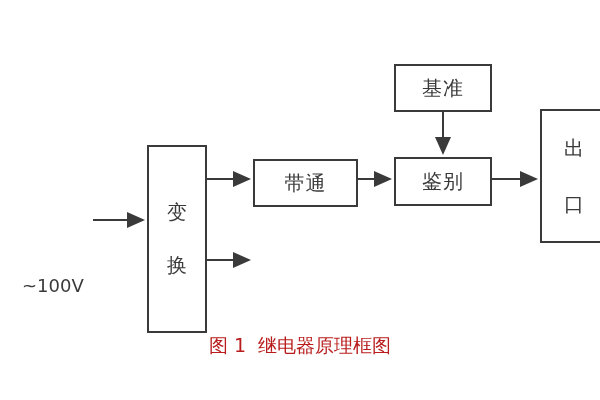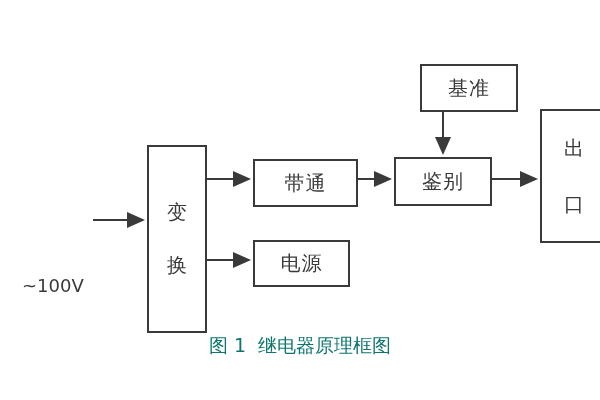--- a/index.html
+++ b/index.html
@@ -32,39 +32,39 @@
   .block.vertical .vlabel {
     width: 22px;
     word-break: break-all;
     text-align: center;
     letter-spacing: 0;
   }
   #block-transform { left: 147px; top: 145px; width: 60px; height: 188px; }
   #block-transform .vlabel { line-height: 53px; }
   #block-bandpass { left: 253px; top: 159px; width: 105px; height: 48px; }
   #block-power { left: 253px; top: 240px; width: 97px; height: 47px; }
-  #block-reference { left: 394px; top: 64px; width: 98px; height: 48px; margin-left: 26px; }
+  #block-reference { left: 394px; top: 64px; width: 98px; height: 48px; }
   #block-discriminator { left: 394px; top: 157px; width: 98px; height: 49px; }
   #block-outlet { left: 540px; top: 109px; width: 68px; height: 134px; }
   #block-outlet .vlabel { line-height: 56px; }
   #source-label {
     position: absolute;
     left: 22px; top: 203px;
     font-size: 18px;
     line-height: 33px;
     color: #3a3a3a;
     white-space: pre;
   }
   #caption {
     position: absolute;
     left: 0; top: 333px;
     width: 600px;
     text-align: center;
     font-size: 19px;
-    color: #0f766e;
+    color: #b91c1c;
     white-space: pre;
   }
 </style>
 </head>
 <body>
 
 <div id="canvas">
 
   <svg id="arrow-layer" viewBox="0 0 600 400" xmlns="http://www.w3.org/2000/svg">
     <defs>
@@ -85,23 +85,20 @@
   </div>
 
   <div class="block vertical" id="block-transform">
     <div class="vlabel">变换</div>
   </div>
 
   <div class="block" id="block-bandpass">
     <span>带通</span>
   </div>
 
-  <div class="block" id="block-power">
-    <span>电源</span>
-  </div>
 
   <div class="block" id="block-reference">
     <span>基准</span>
   </div>
 
   <div class="block" id="block-discriminator">
     <span>鉴别</span>
   </div>
 
   <div class="block vertical" id="block-outlet">

